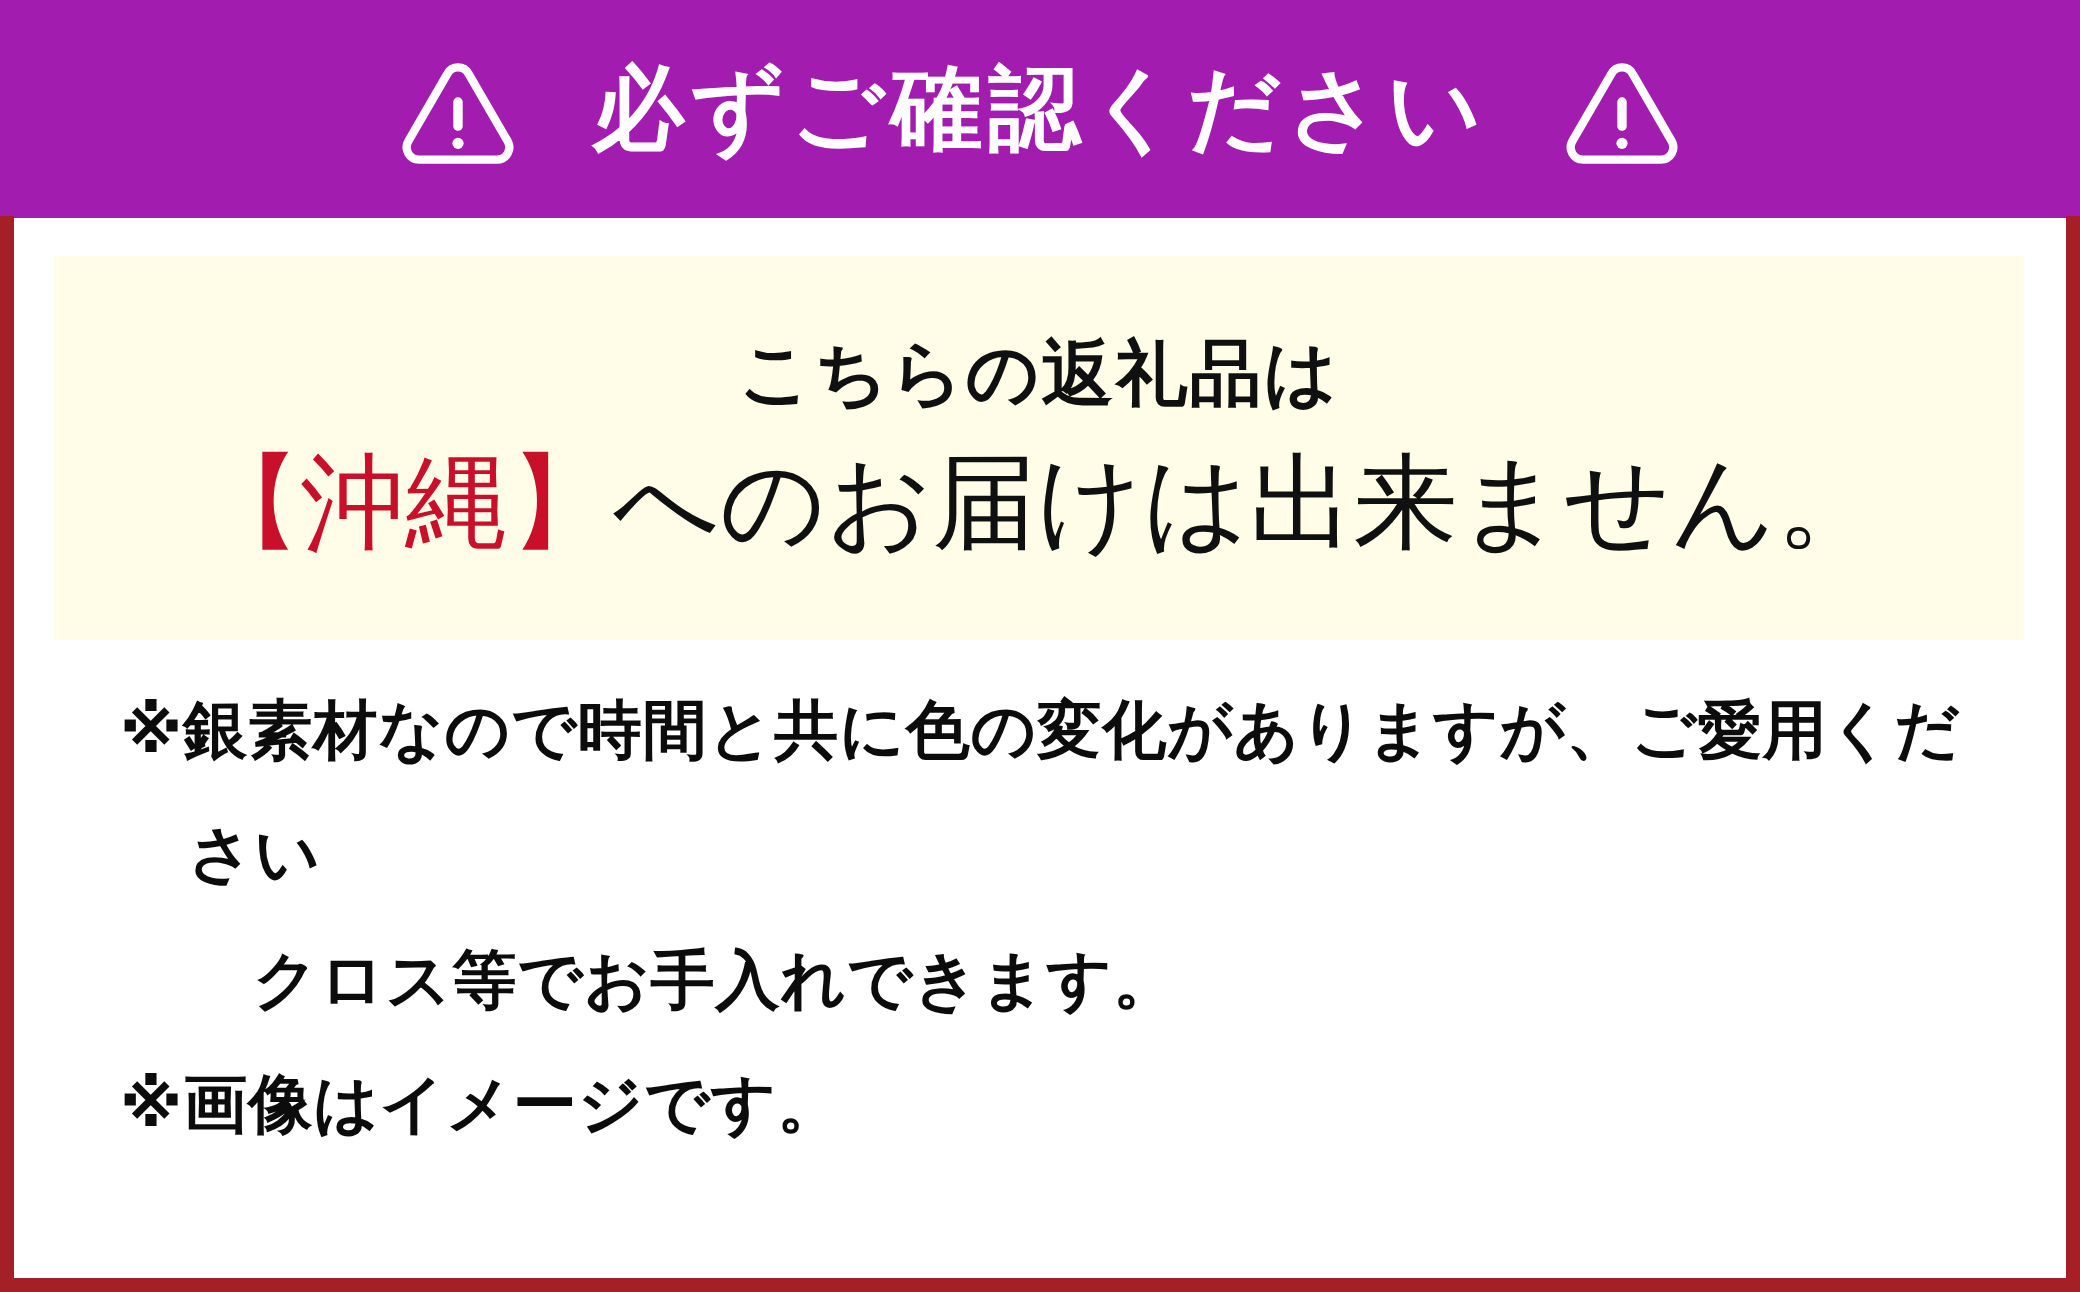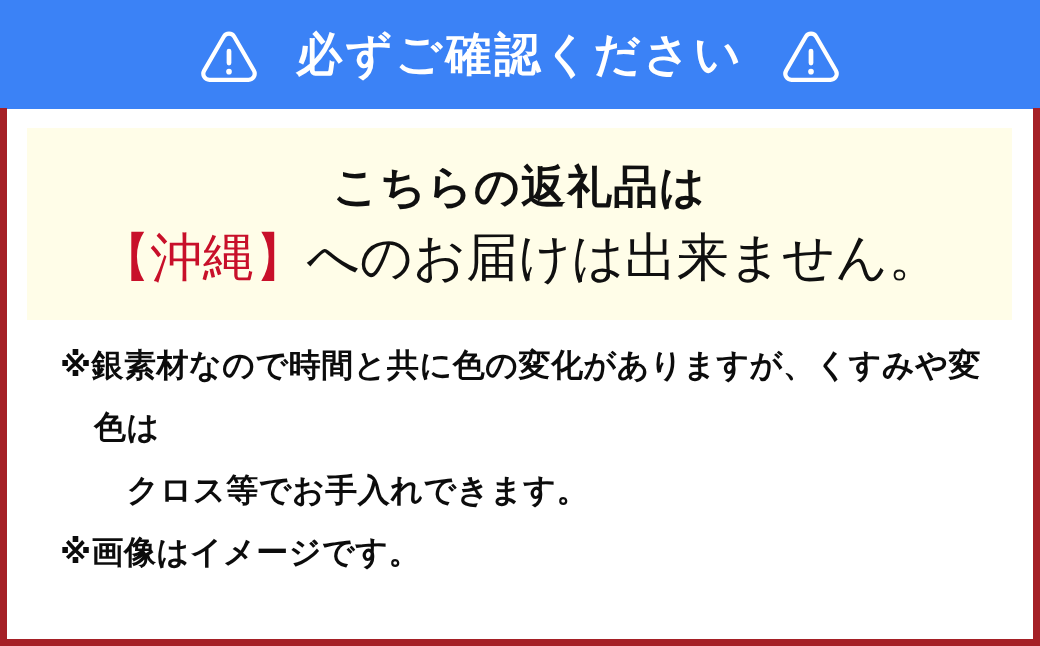--- a/index.html
+++ b/index.html
@@ -31,21 +31,21 @@
   .frame-right { right: 0; top: 108px; width: 7px;  bottom: 0; }
   .frame-bottom{ left: 0;  right: 0;   bottom: 0;   height: 7px; }
 
   
   .header-banner {
     position: absolute;
     left: 0;
     top: 0;
     width: 1040px;
     height: 109px;
-    background: #3b82f6;
+    background: #a21caf;
     display: flex;
     align-items: center;
     justify-content: center;
     gap: 38px;
     box-sizing: border-box;
   }
   .header-title {
     color: #ffffff;
     font-size: 46px;
     font-weight: bold;
@@ -69,21 +69,21 @@
     width: 985px;
     height: 192px;
     background: #fffde8;
     display: flex;
     flex-direction: column;
     align-items: center;
     justify-content: center;
     box-sizing: border-box;
   }
   .notice-line-1 {
-    font-size: 45px;
+    font-size: 36px;
     font-weight: bold;
     color: #101010;
     letter-spacing: 1px;
     line-height: 1.12;
     margin-bottom: 16px;
     white-space: nowrap;
   }
   .notice-line-2 {
     font-size: 52px;
     font-weight: normal;
@@ -138,18 +138,18 @@
   <div class="frame-left"></div>
   <div class="frame-right"></div>
   <div class="frame-bottom"></div>
 
   <div class="notice-box">
     <div class="notice-line-1">こちらの返礼品は</div>
     <div class="notice-line-2"><span class="okinawa">【沖縄】</span><span>へのお届けは出来ません。</span></div>
   </div>
 
   <div class="notes">
-    <div class="note-item">※銀素材なので時間と共に色の変化がありますが、くすみや変色は
+    <div class="note-item">※銀素材なので時間と共に色の変化がありますが、ご愛用ください
 　クロス等でお手入れできます。</div>
     <div class="note-item">※画像はイメージです。</div>
   </div>
 
 </div>
 
 </body></html>

